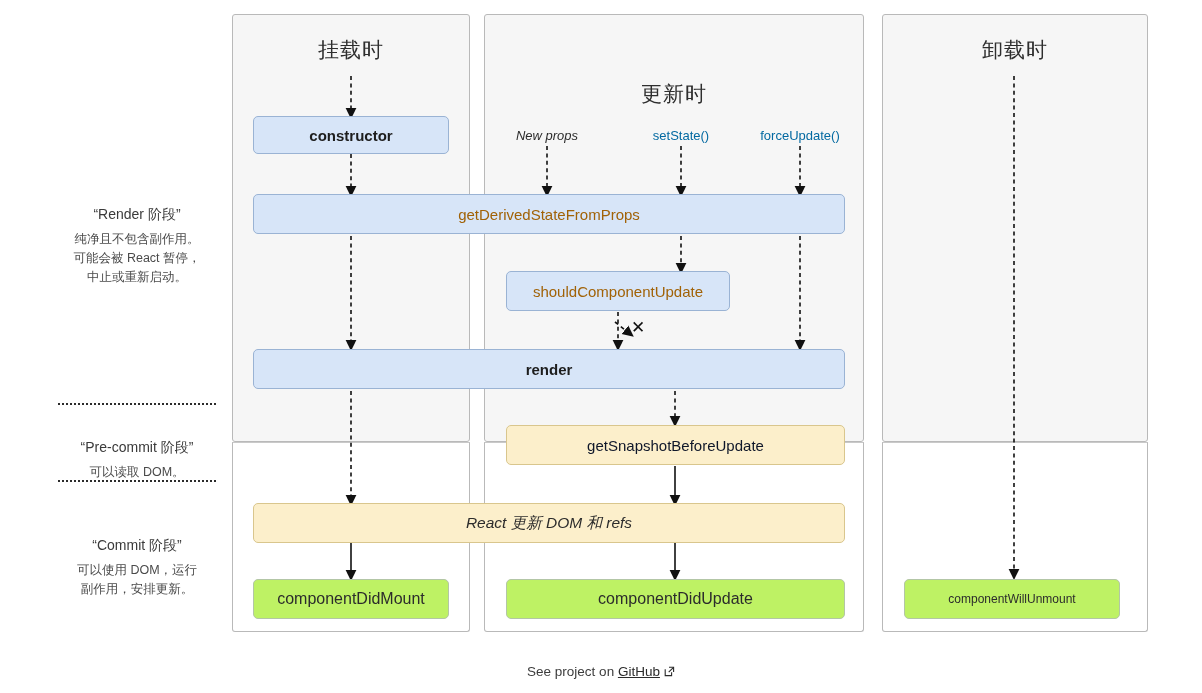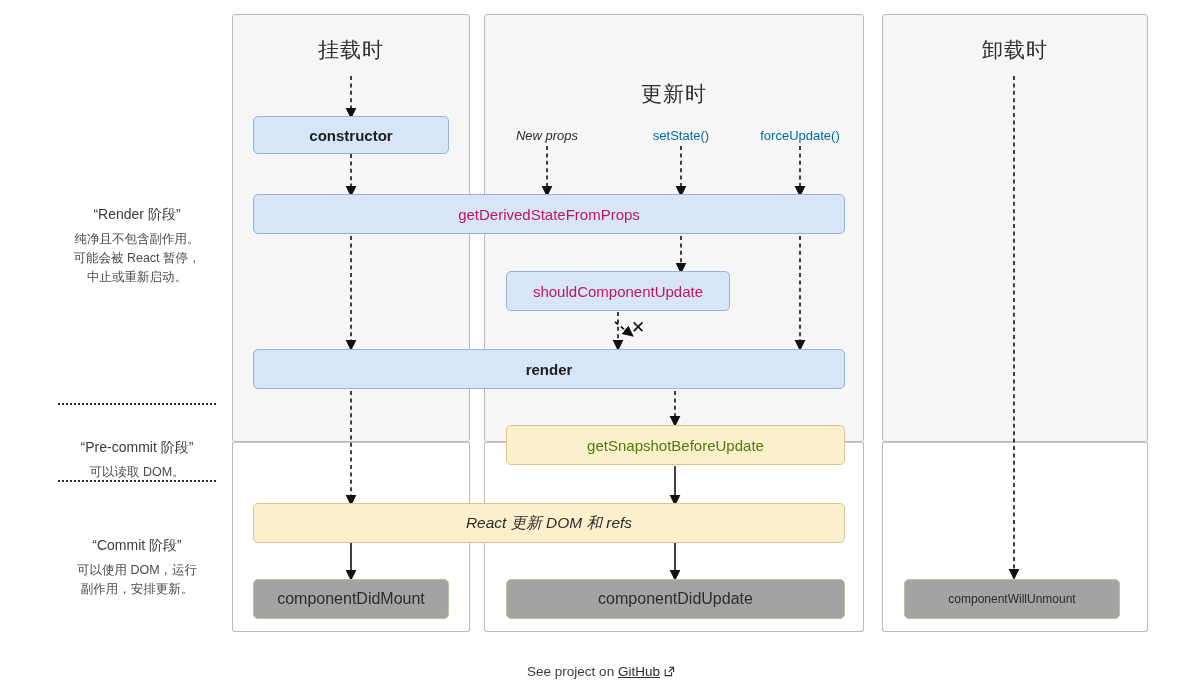--- a/index.html
+++ b/index.html
@@ -70,23 +70,23 @@
     position: absolute;
     box-sizing: border-box;
     border-radius: 5px;
     display: flex;
     align-items: center;
     justify-content: center;
     font-size: 15px;
     text-align: left;
     white-space: nowrap;
   }
-  .box.blue   { background: #d7e5f8; border: 1px solid #9ab3d4; color: #be185d; }
-  .box.yellow { background: #fcefcb; border: 1px solid #d9c68d; color: #4d7c0f; }
-  .box.green  { background: #a3a3a3; border: 1px solid #b3c6a6; color: #3c3c3c; }
+  .box.blue   { background: #d7e5f8; border: 1px solid #9ab3d4; color: #a16207; }
+  .box.yellow { background: #fcefcb; border: 1px solid #d9c68d; color: #0f172a; }
+  .box.green  { background: #bef264; border: 1px solid #b3c6a6; color: #3c3c3c; }
   .box.strong { color: #1d1d1d; font-weight: bold; }
   .box.dark   { color: #2c2c2c; }
   .box.italic { font-style: italic; color: #2c2c2c; font-size: 15.5px; }
 
   
   .trigger {
     position: absolute;
     font-size: 13px;
     text-align: center;
     color: #0369a1;

